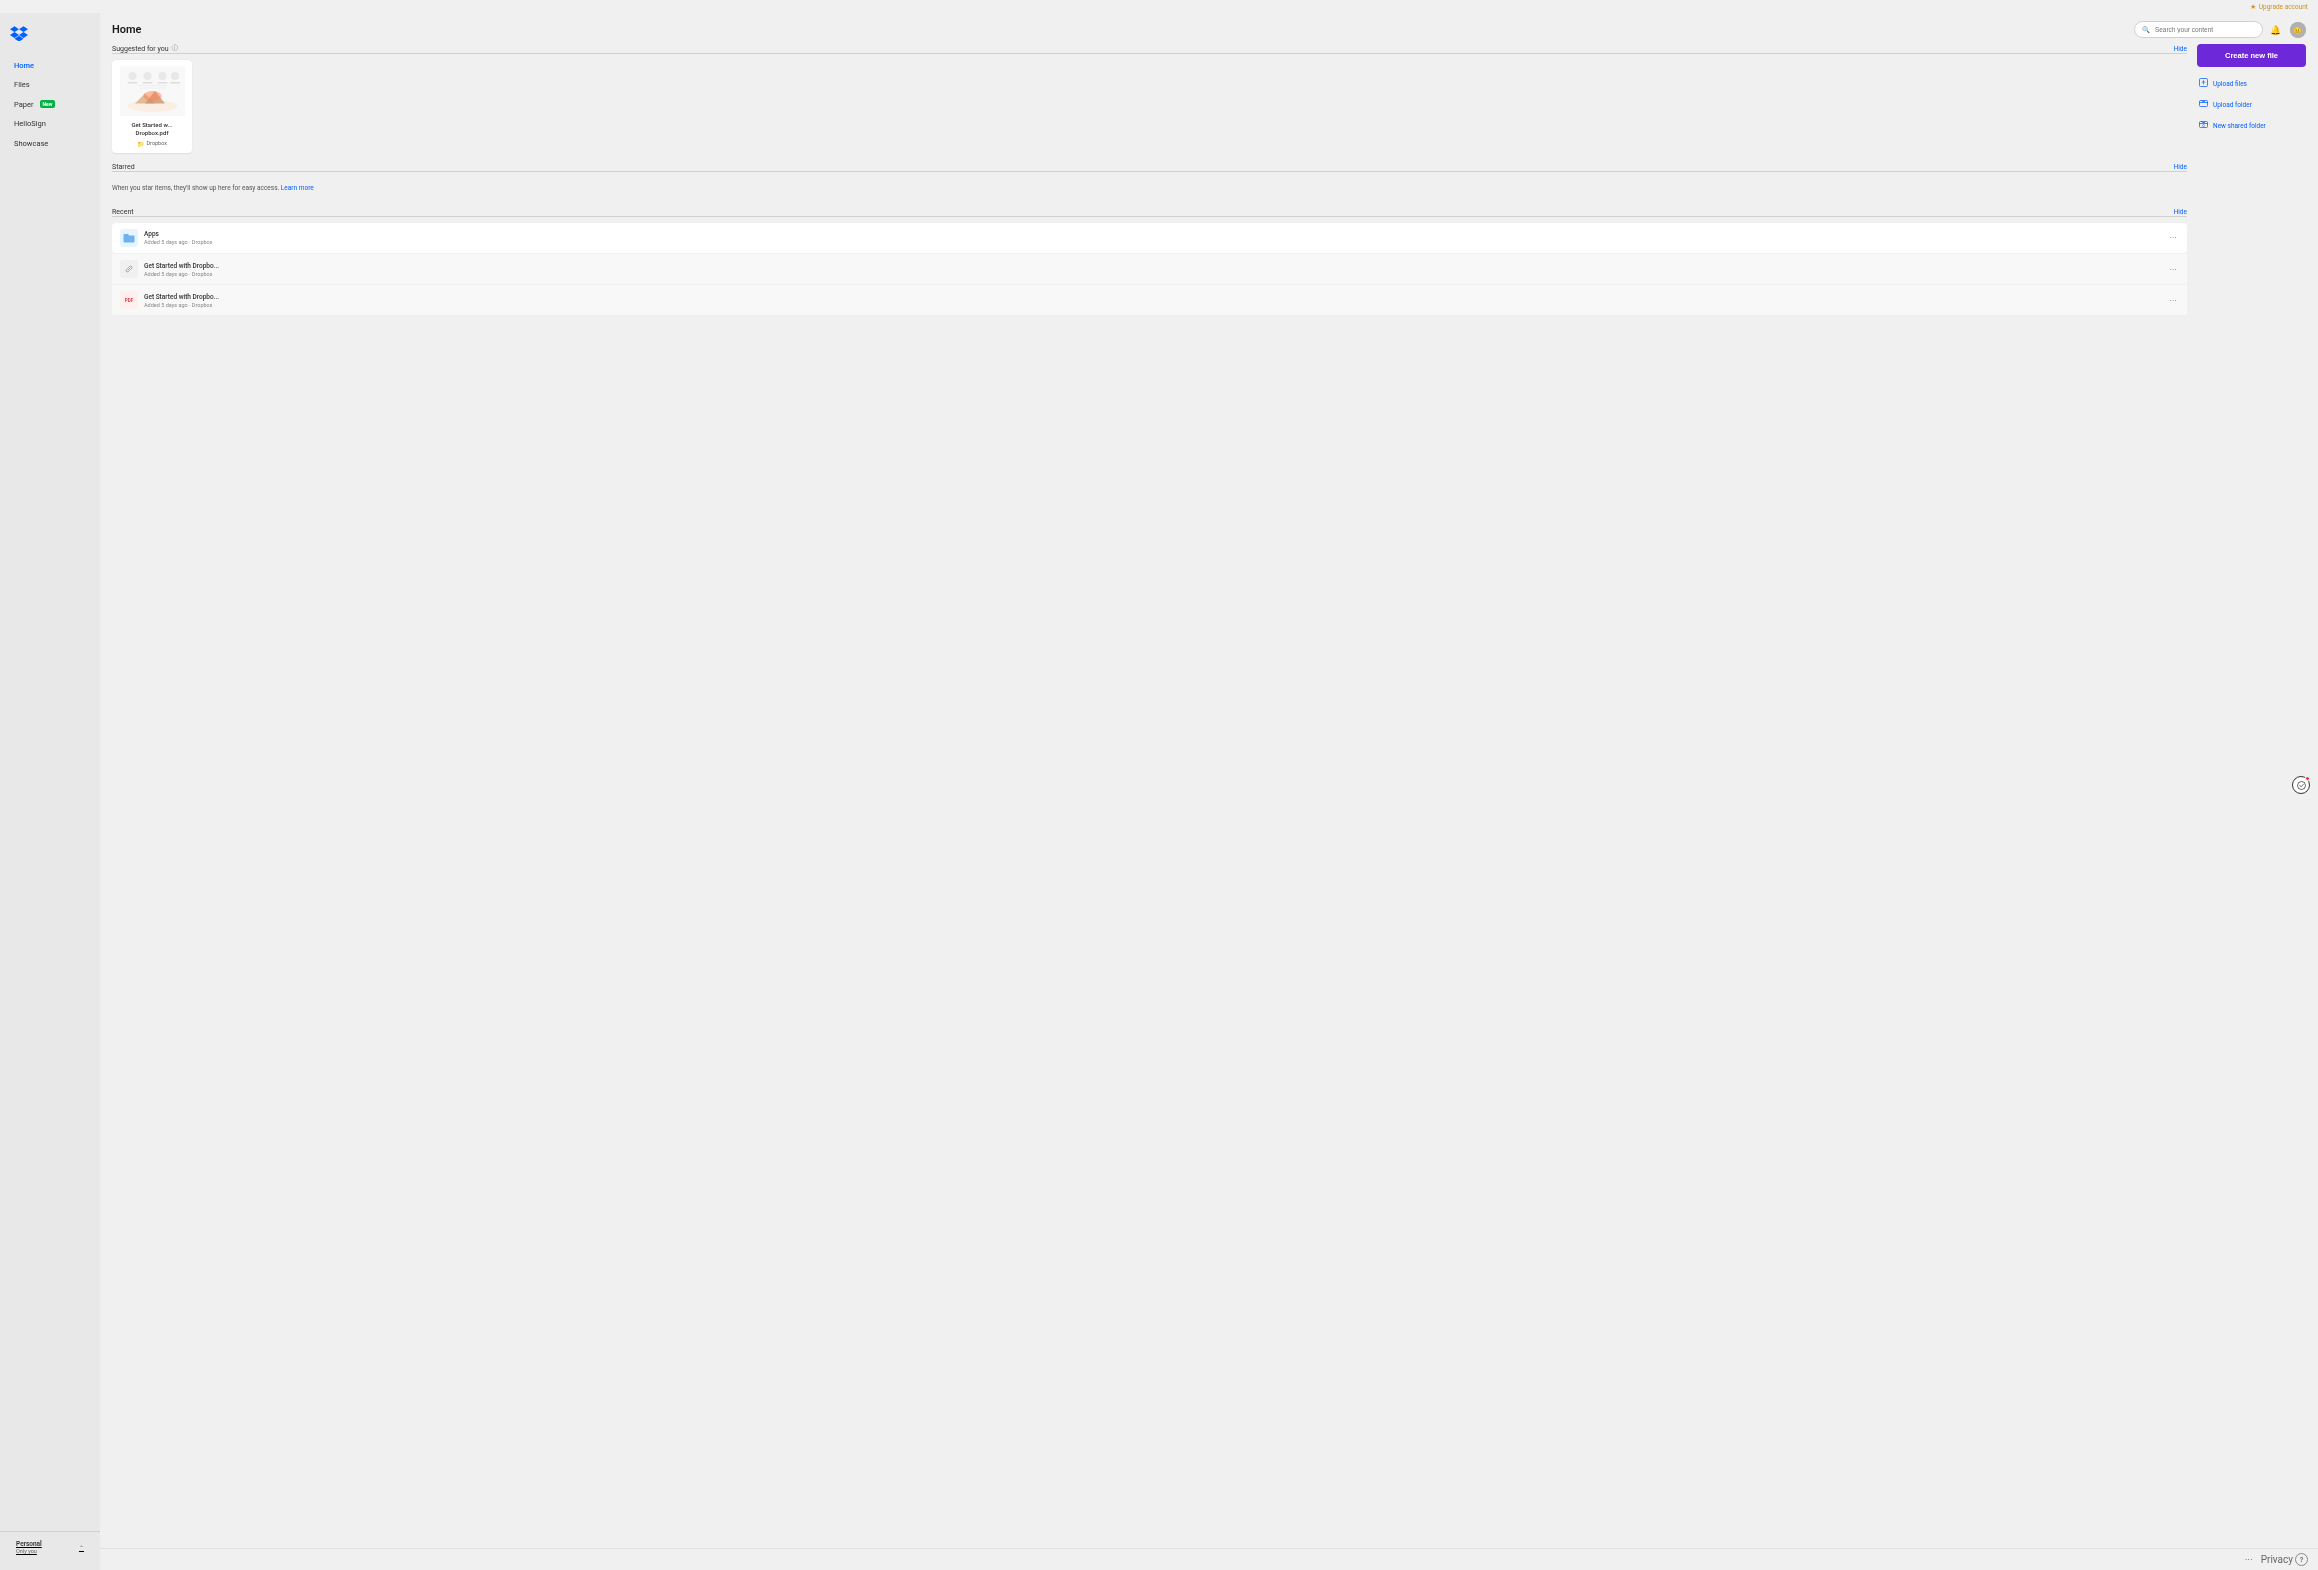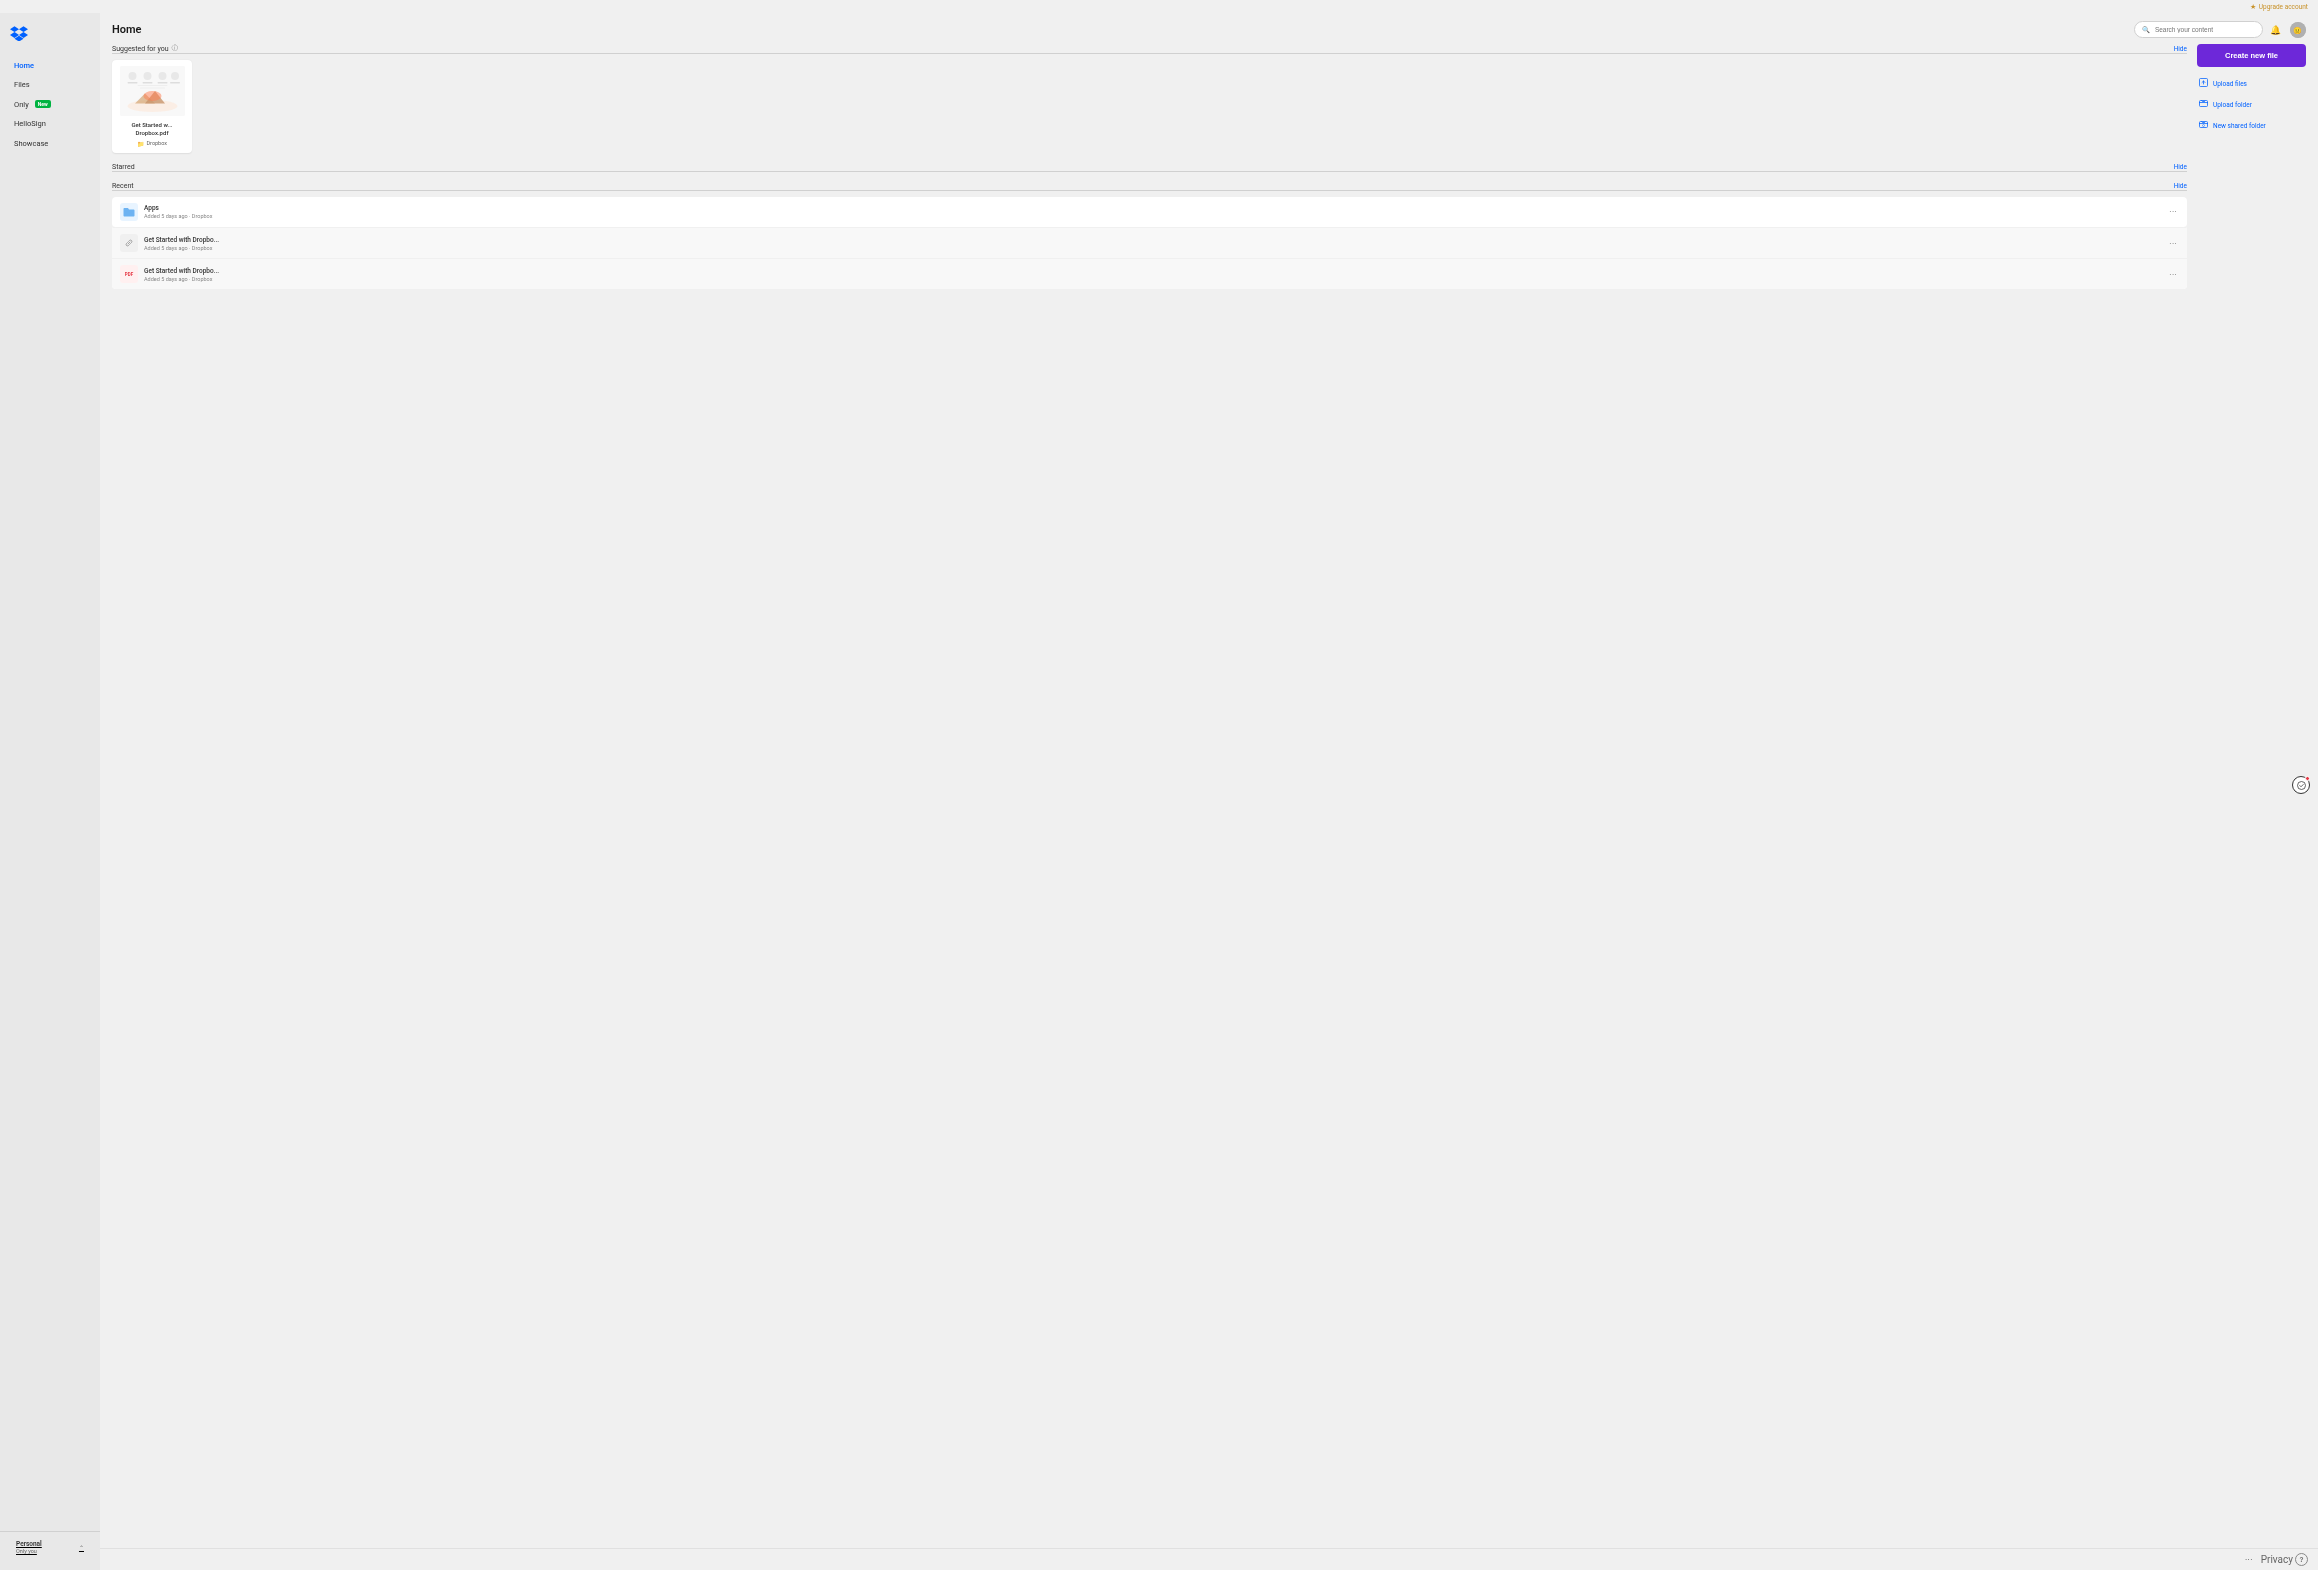--- a/index.html
+++ b/index.html
@@ -197,21 +197,21 @@
     </div>
 
     <nav class="sidebar-nav">
       <div class="sidebar-item active">
         <span>Home</span>
       </div>
       <div class="sidebar-item">
         <span>Files</span>
       </div>
       <div class="sidebar-item">
-        <span>Only</span>
+        <span>Paper</span>
         <span class="badge-new">New</span>
       </div>
       <div class="sidebar-item">
         <span>HelloSign</span>
       </div>
       <div class="sidebar-item">
         <span>Showcase</span>
       </div>
     </nav>
 
@@ -291,20 +291,24 @@
             </div>
           </div>
         </div>
 
         <div class="section">
           <div class="section-header">
             <span class="section-title">
               <span>Starred</span>
             </span>
             <a class="section-hide">Hide</a>
+          </div>
+          <div class="starred-empty">
+            <span>When you star items, they'll show up here for easy access.</span>
+            <a href="#">Learn more</a>
           </div>
         </div>
 
         <div class="section">
           <div class="section-header">
             <span class="section-title">
               <span>Recent</span>
             </span>
             <a class="section-hide">Hide</a>
           </div>

